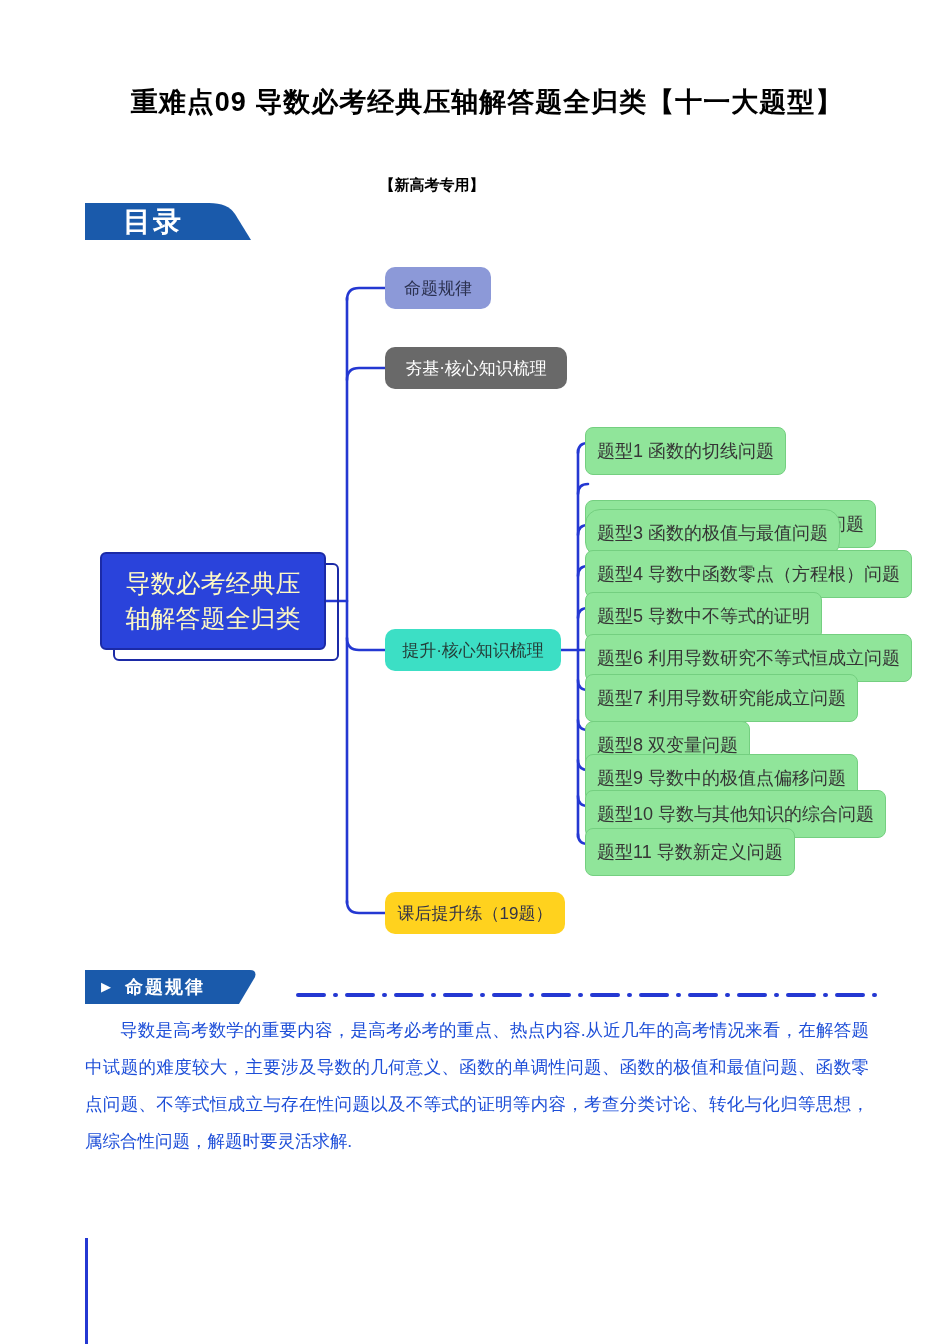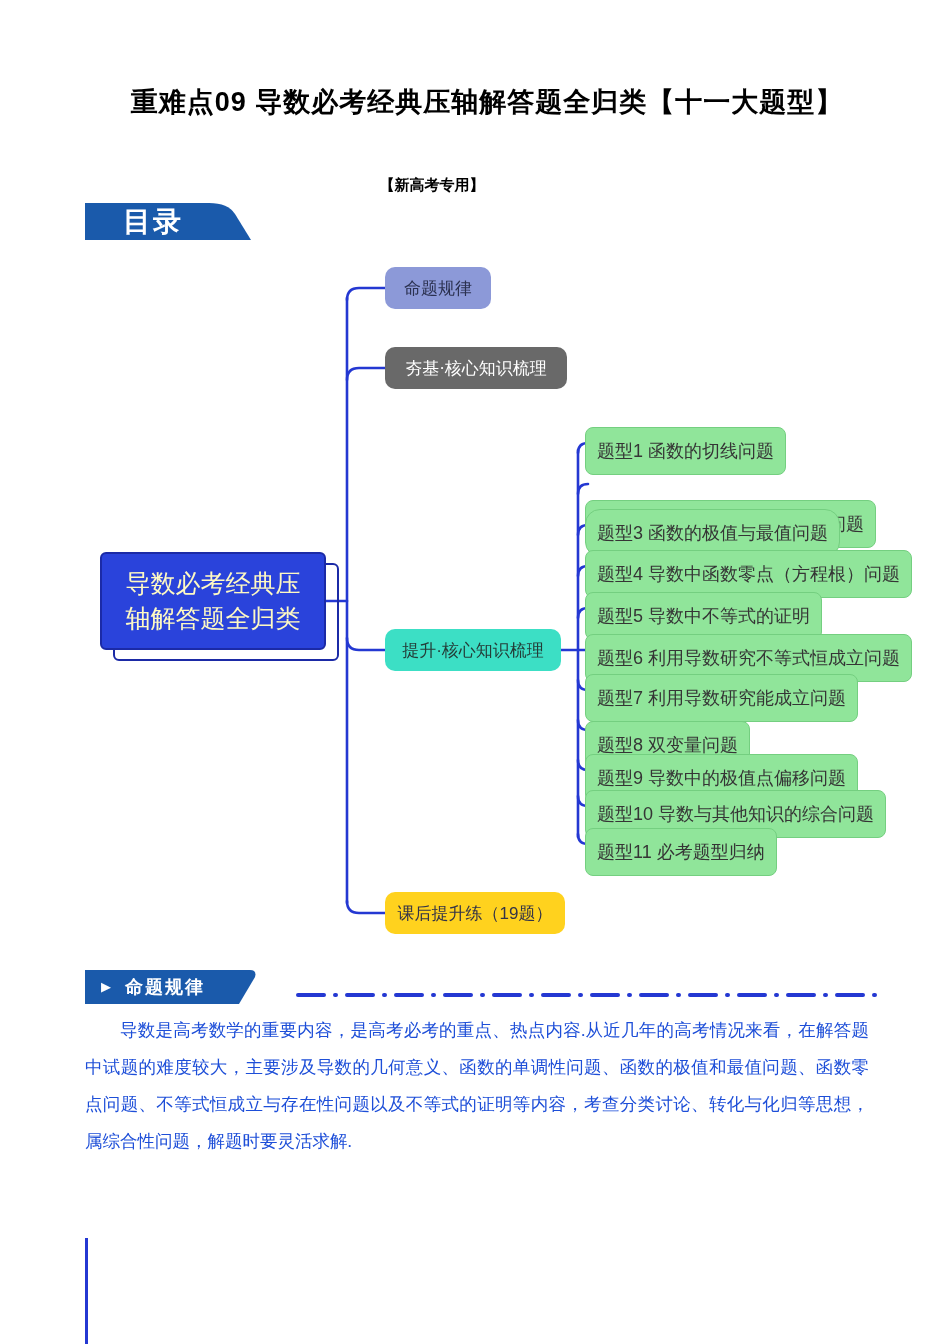--- a/index.html
+++ b/index.html
@@ -129,21 +129,21 @@
 <div class="abs topic" style="top:427px;">题型1 函数的切线问题</div>
 <div class="abs topic" style="top:468px;margin-top:32px;">题型2 （含参）函数的单调性问题</div>
 <div class="abs topic" style="top:509px;border-radius:15px;">题型3 函数的极值与最值问题</div>
 <div class="abs topic" style="top:550px;">题型4 导数中函数零点（方程根）问题</div>
 <div class="abs topic" style="top:592px;">题型5 导数中不等式的证明</div>
 <div class="abs topic" style="top:634px;">题型6 利用导数研究不等式恒成立问题</div>
 <div class="abs topic" style="top:674px;">题型7 利用导数研究能成立问题</div>
 <div class="abs topic" style="top:714px;margin-top:7px;">题型8 双变量问题</div>
 <div class="abs topic" style="top:754px;">题型9 导数中的极值点偏移问题</div>
 <div class="abs topic" style="top:790px;">题型10 导数与其他知识的综合问题</div>
-<div class="abs topic" style="top:828px;">题型11 必考题型归纳</div>
+<div class="abs topic" style="top:828px;">题型11 导数新定义问题</div>
 
 <div class="abs ribbon" style="top:970px;">
   <svg width="172" height="34" viewBox="0 0 172 34">
     <path d="M0,0 L165,0 Q172,0 170,7 L154,34 L0,34 Z" fill="#1A5AAB"></path>
   </svg>
   <span class="play-icon">▶</span>
   <span class="section-banner-label">命题规律</span>
 </div>
 
 <div class="abs body-text">

